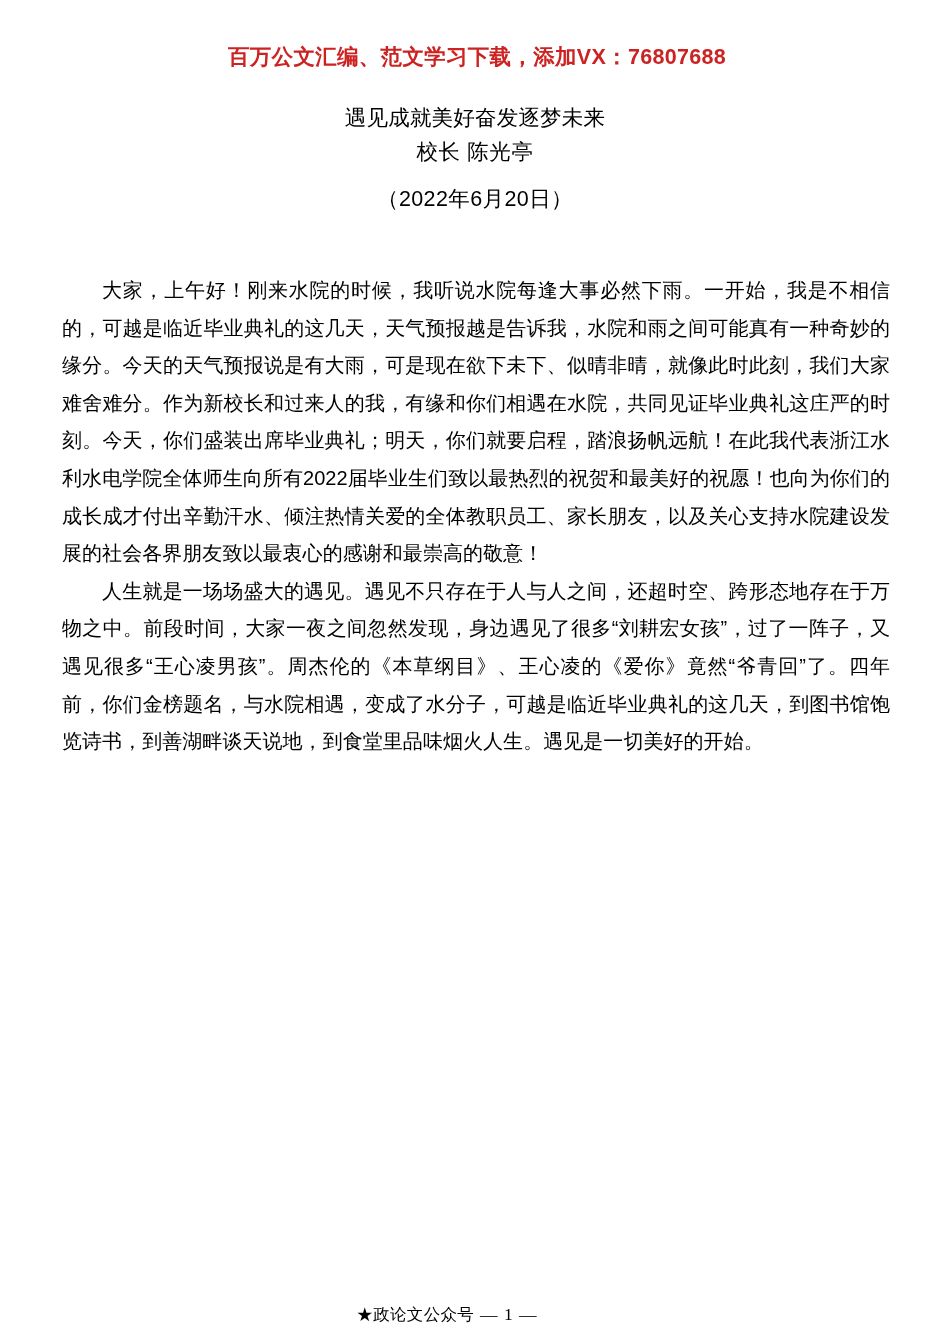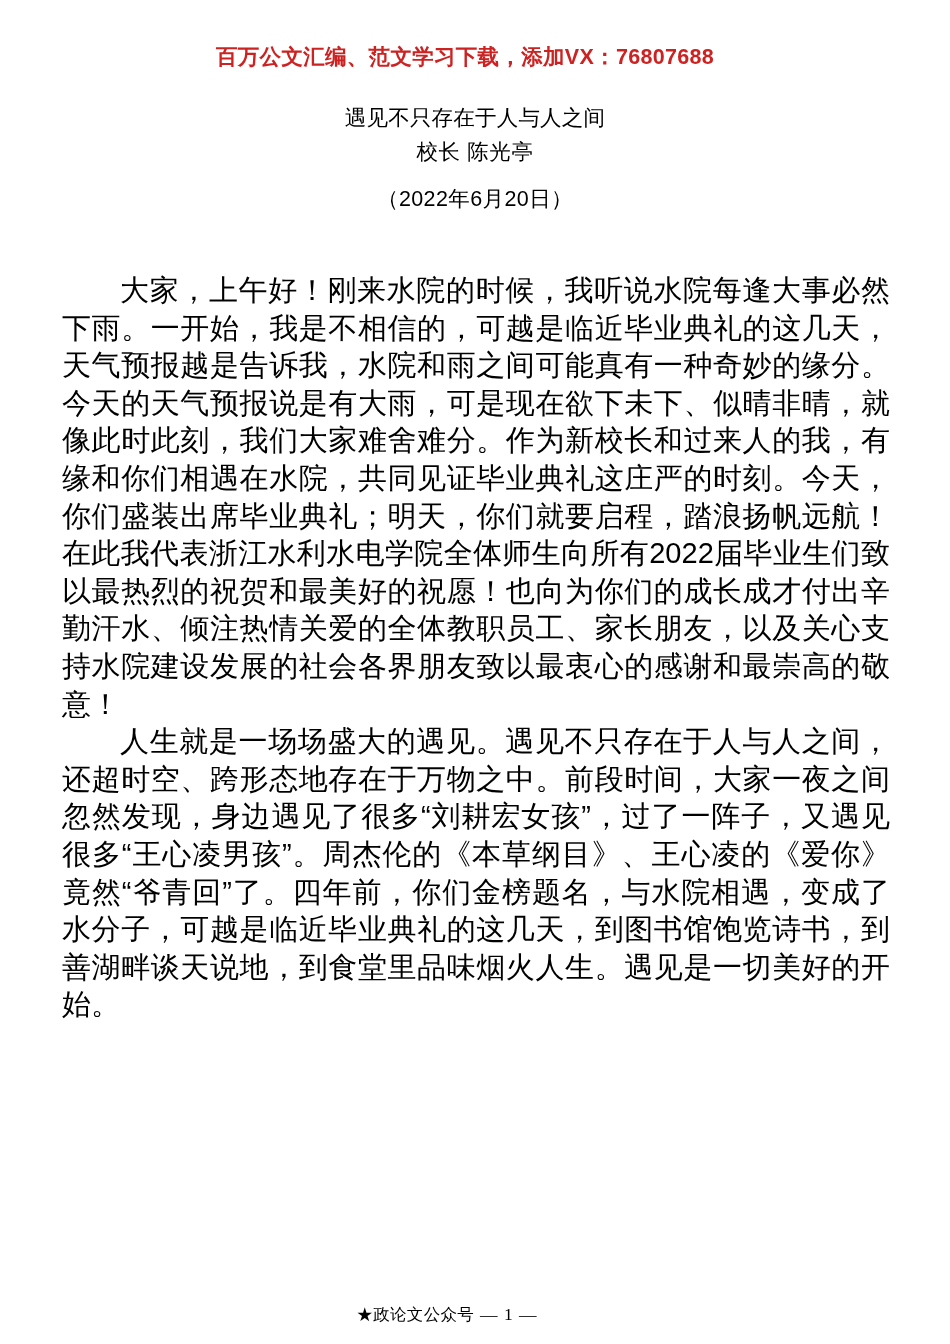--- a/index.html
+++ b/index.html
@@ -19,21 +19,21 @@
     position: relative;
     width: 950px;
     height: 1344px;
     box-sizing: border-box;
   }
 
   
   .promo-banner {
     position: absolute;
     top: 42px;
-    left: 0;
+    left: 12px;
     width: 930px;
     text-align: center;
     color: #cc2222;
     font-size: 21.5px;
     font-weight: bold;
     letter-spacing: 0.3px;
     white-space: nowrap;
   }
 
   
@@ -60,21 +60,21 @@
   }
 
   
   .body-block {
     position: absolute;
     top: 272px;
     left: 62px;
     width: 828px;
   }
   .para {
-    font-size: 29px;
+    font-size: 20px;
     line-height: 37.6px;
     text-align: justify;
     text-justify: inter-character;
     text-align-last: left;
     text-indent: 2em;
     margin: 0;
     letter-spacing: 0.05px;
     word-break: break-all;
   }
 
@@ -107,21 +107,21 @@
   }
 </style>
 </head>
 <body>
 
 <div class="page">
 
   <div class="promo-banner">百万公文汇编、范文学习下载，添加VX：76807688</div>
 
   <div class="title-block">
-    <div class="title-line">遇见不只存在于人与人之间</div>
+    <div class="title-line">遇见成就美好奋发逐梦未来</div>
     <div class="title-line byline">校长  陈光亭</div>
     <div class="title-line dateline">（2022年6月20日）</div>
   </div>
 
   <div class="body-block">
     <p class="para">大家，上午好！刚来水院的时候，我听说水院每逢大事必然下雨。一开始，我是不相信的，可越是临近毕业典礼的这几天，天气预报越是告诉我，水院和雨之间可能真有一种奇妙的缘分。今天的天气预报说是有大雨，可是现在欲下未下、似晴非晴，就像此时此刻，我们大家难舍难分。作为新校长和过来人的我，有缘和你们相遇在水院，共同见证毕业典礼这庄严的时刻。今天，你们盛装出席毕业典礼；明天，你们就要启程，踏浪扬帆远航！在此我代表浙江水利水电学院全体师生向所有2022届毕业生们致以最热烈的祝贺和最美好的祝愿！也向为你们的成长成才付出辛勤汗水、倾注热情关爱的全体教职员工、家长朋友，以及关心支持水院建设发展的社会各界朋友致以最衷心的感谢和最崇高的敬意！</p>
     <p class="para">人生就是一场场盛大的遇见。遇见不只存在于人与人之间，还超时空、跨形态地存在于万物之中。前段时间，大家一夜之间忽然发现，身边遇见了很多“刘耕宏女孩”，过了一阵子，又遇见很多“王心凌男孩”。周杰伦的《本草纲目》、王心凌的《爱你》竟然“爷青回”了。四年前，你们金榜题名，与水院相遇，变成了水分子，可越是临近毕业典礼的这几天，到图书馆饱览诗书，到善湖畔谈天说地，到食堂里品味烟火人生。遇见是一切美好的开始。</p>
   </div>
 
   <div class="footer">

